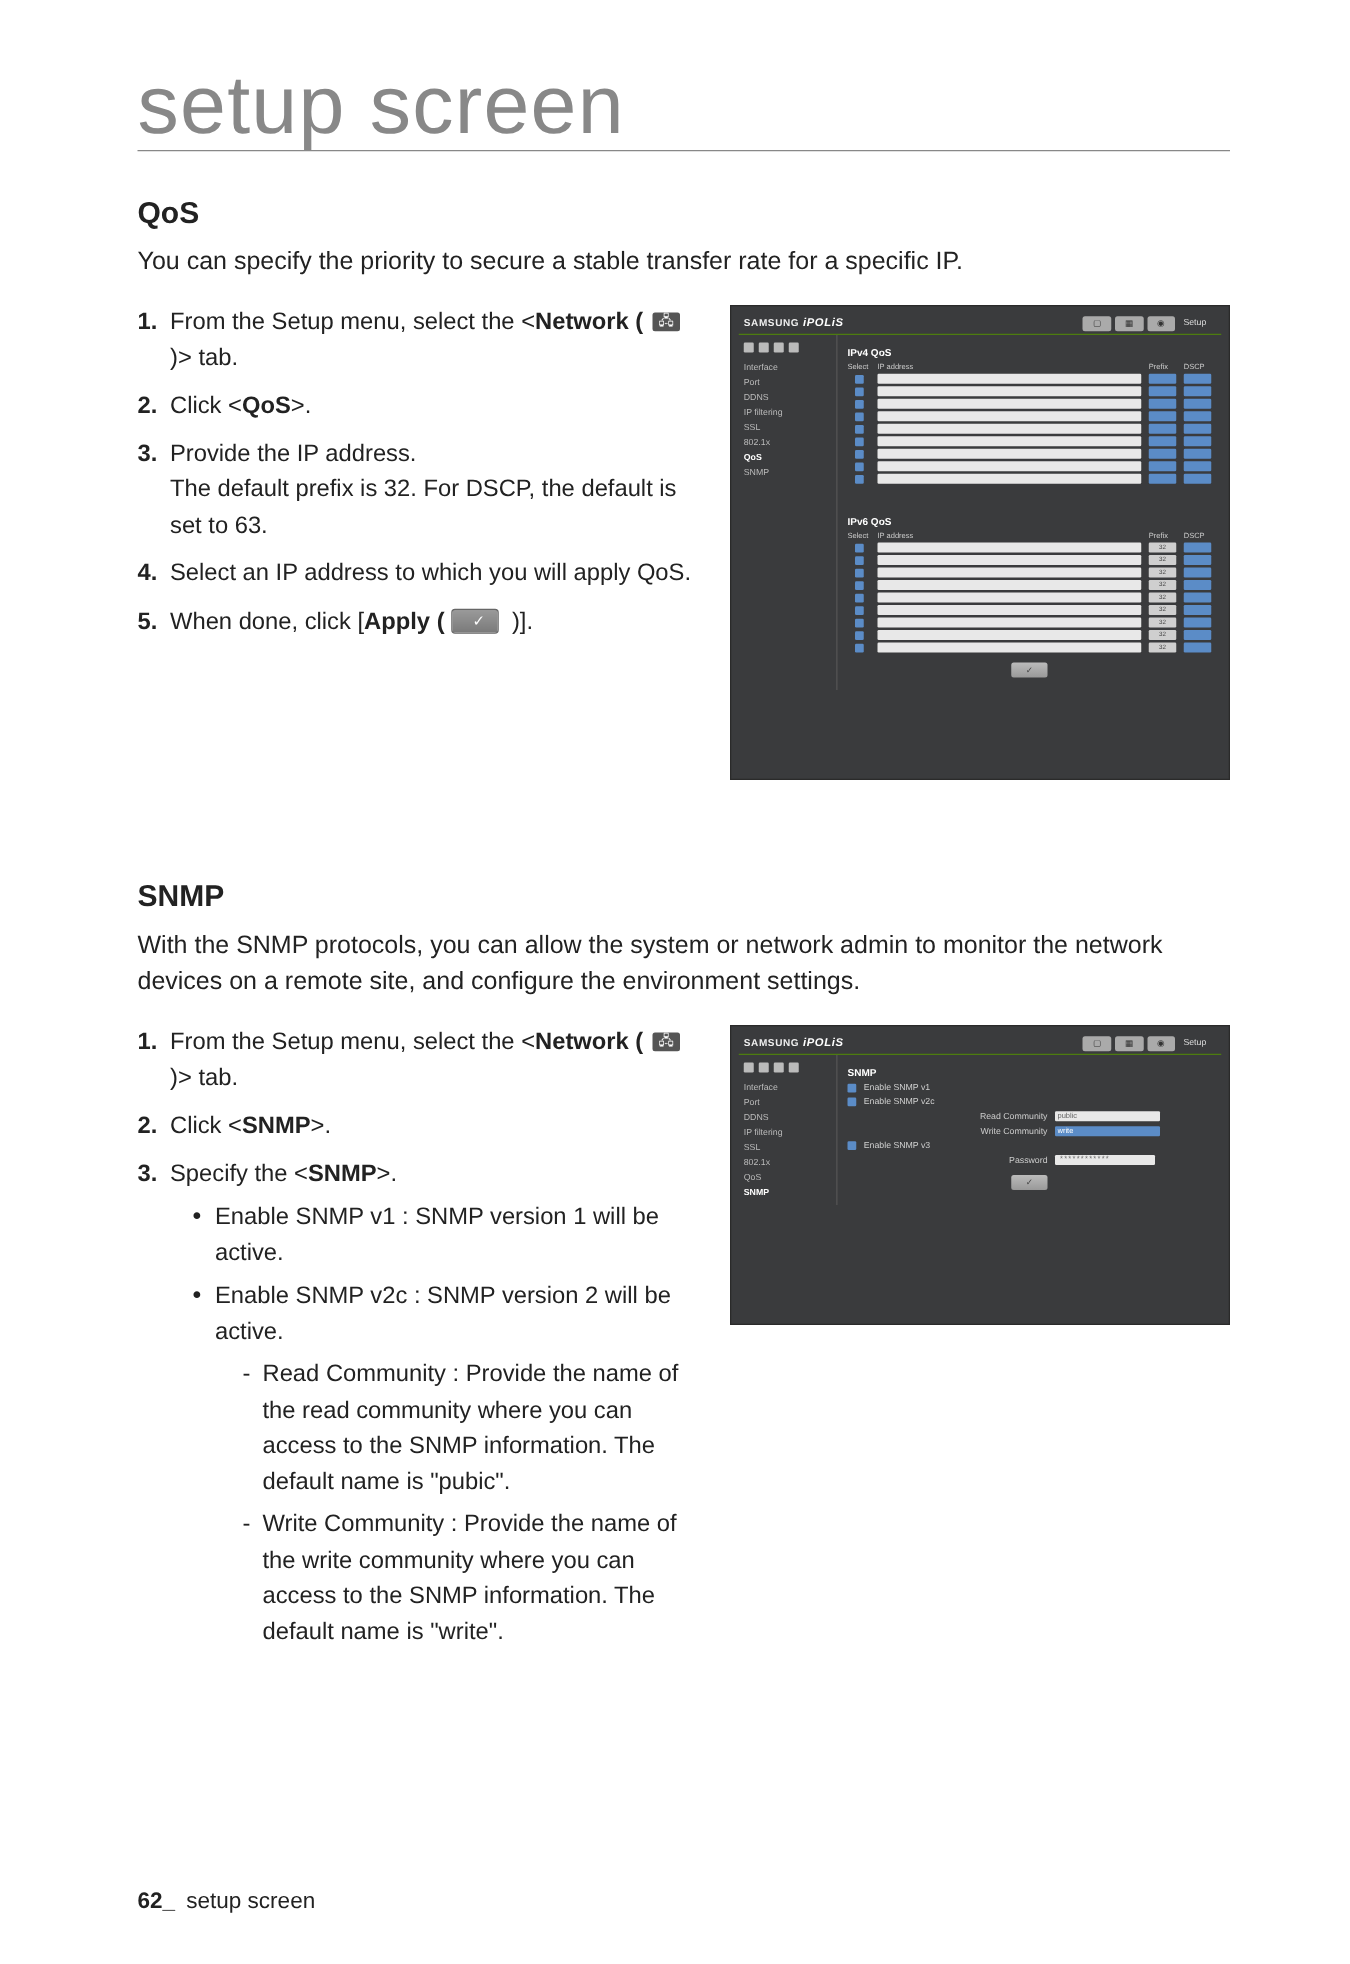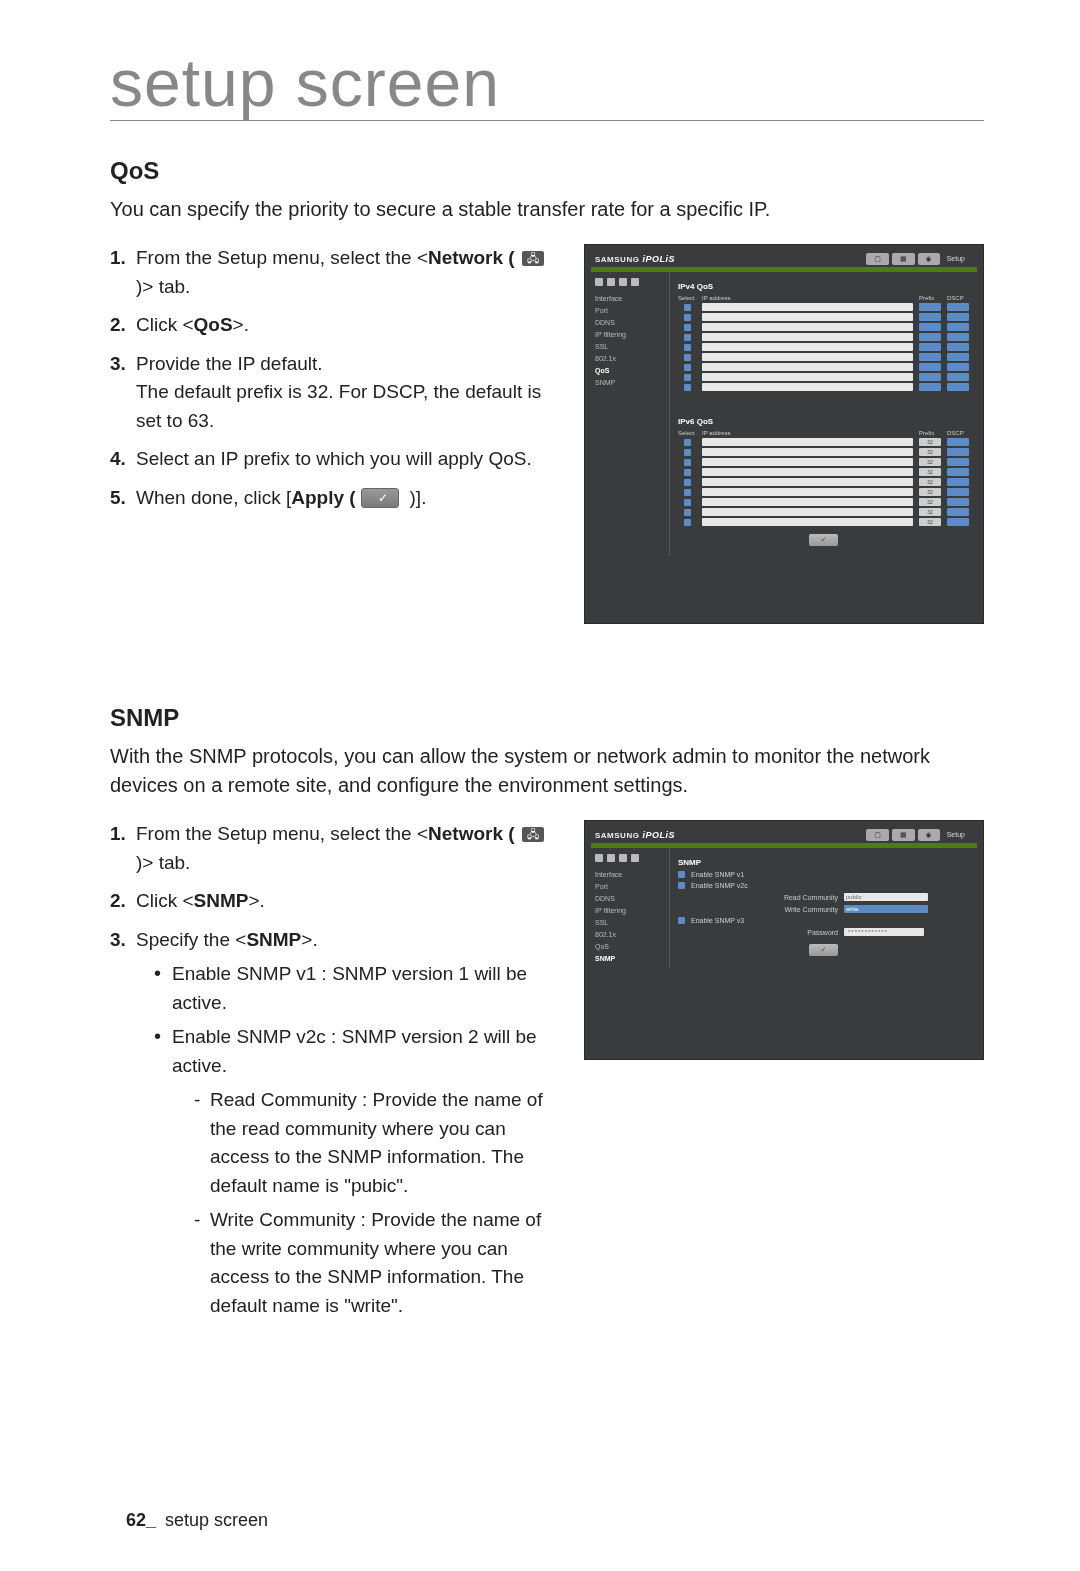--- a/index.html
+++ b/index.html
@@ -137,24 +137,23 @@
     background: #3a3b3d;
     border: 1px solid #2a2a2a;
     width: 400px;
     color: #d0d0d0;
     font-size: 8px;
     box-sizing: border-box;
     padding: 6px 6px 10px 6px;
   }
   .ms-header {
     display: flex;
-    align-items: center;
     gap: 6px;
     padding: 2px 4px;
-    border-bottom: 5px solid #4d7c0f;
+    border-bottom: 1px solid #4d7c0f;
   }
   .ms-brand {
     display: flex;
     align-items: baseline;
     gap: 3px;
     font-weight: bold;
     letter-spacing: 0.5px;
   }
   .ms-brand .b1 { font-size: 8px; color:#eee; }
   .ms-brand .b2 { font-size: 9px; font-style: italic; color:#fff; }
@@ -277,21 +276,21 @@
   .snmp-main input.text.blue { background:#5b8cc7; color:#fff; }
   .snmp-main .pw-dots {
     letter-spacing:1px; color:#666; font-size:6px;
     display:inline-block; background:#e8e8e8; height:8px; line-height:8px;
     padding:0 4px; border-radius:1px; width:72px;
   }
 
   .footer {
     position:absolute;
     bottom:40px;
-    left:126px;
+    left:110px;
     font-size:18px;
     color:#222;
   }
   .footer .pg { font-weight:bold; margin-right:4px; }
 
   b, .bold { font-weight: bold; }
 </style>
 </head>
 <body>
 
@@ -311,26 +310,26 @@
             <span>From the Setup menu, select the &lt;</span><b>Network (</b>
             <span class="icon-chip">🖧</span>
             <span>)&gt; tab.</span>
           </li>
           <li>
             <span class="num">2.</span>
             <span>Click &lt;</span><b>QoS</b><span>&gt;.</span>
           </li>
           <li>
             <span class="num">3.</span>
-            <span>Provide the IP default.</span><br>
+            <span>Provide the IP address.</span><br>
             <span>The default prefix is 32. For DSCP, the default is set to 63.</span>
           </li>
           <li>
             <span class="num">4.</span>
-            <span>Select an IP prefix to which you will apply QoS.</span><br>
+            <span>Select an IP address to which you will apply QoS.</span><br>
           </li>
           <li>
             <span class="num">5.</span>
             <span>When done, click [</span><b>Apply (</b>
             <span class="apply-chip">
                 <span class="check">✓</span>
               </span>
             <b>&nbsp;</b><span>)].</span>
           </li>
         </ol>

